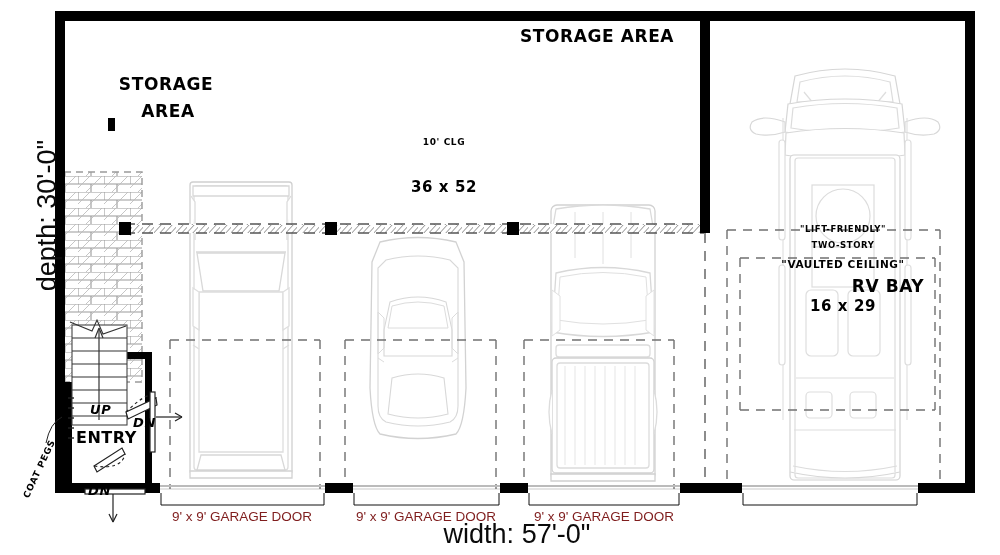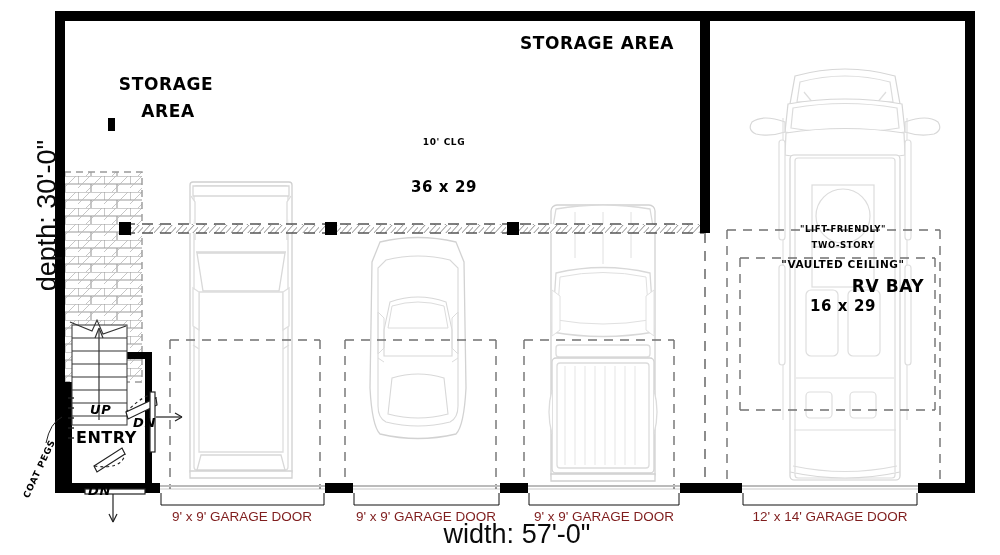--- a/index.html
+++ b/index.html
@@ -251,37 +251,36 @@
     <g></g>
   </svg>
 
   <div class="txt dim-label dim-v" style="left:32px; top:140px; transform:rotate(-90deg) translate(-100%,0);">depth: 30'-0"</div>
 
   <div class="txt dim-label center" style="left:517px; top:519px;">width: 57'-0"</div>
 
   <div class="txt hand room-name center" style="left:166px; top:74px;">STORAGE</div>
   <div class="txt hand room-name center" style="left:168px; top:101px;">AREA</div>
 
-  <div class="txt hand room-name center" style="left:597px; top:33px;text-align:center;">STORAGE AREA</div>
+  <div class="txt hand room-name center" style="left:597px; top:26px;text-align:center;">STORAGE AREA</div>
 
   <div class="txt hand room-small center" style="left:444px; top:137px;">10' CLG</div>
-  <div class="txt hand room-dim center" style="left:444px; top:178px;">36 x 29</div>
+  <div class="txt hand room-dim center" style="left:444px; top:178px;">36 x 52</div>
 
   <div class="txt hand tiny center" style="left:843px; top:224px;">"LIFT-FRIENDLY"</div>
   <div class="txt hand tiny center" style="left:843px; top:240px;">TWO-STORY</div>
   <div class="txt hand room-mid center" style="left:843px; top:258px;">"VAULTED CEILING"</div>
   <div class="txt hand room-name center" style="left:843px; top:276px;margin-left:45px;">RV BAY</div>
   <div class="txt hand room-dim center" style="left:843px; top:297px;">16 x 29</div>
 
   <div class="txt entry-lbl hand" style="left:76px; top:428px;">ENTRY</div>
 
   <div class="txt stair-lbl hand" style="left:90px; top:402px;">UP</div>
   <div class="txt stair-lbl hand" style="left:133px; top:415px;">DN</div>
   <div class="txt stair-lbl hand" style="left:88px; top:483px;">DN</div>
 
   <div class="txt coatpegs hand" style="left:48px; top:438px; transform:rotate(-65deg) translate(-100%,0);">COAT PEGS</div>
 
   <div class="txt door-label center" style="left:242px; top:509px;">9' x 9' GARAGE DOOR</div>
   <div class="txt door-label center" style="left:426px; top:509px;">9' x 9' GARAGE DOOR</div>
   <div class="txt door-label center" style="left:604px; top:509px;">9' x 9' GARAGE DOOR</div>
-  <div class="txt door-label center" style="left:830px; top:509px;">12' x 14' GARAGE DOOR</div>
 
 </div>
 
 </body></html>

